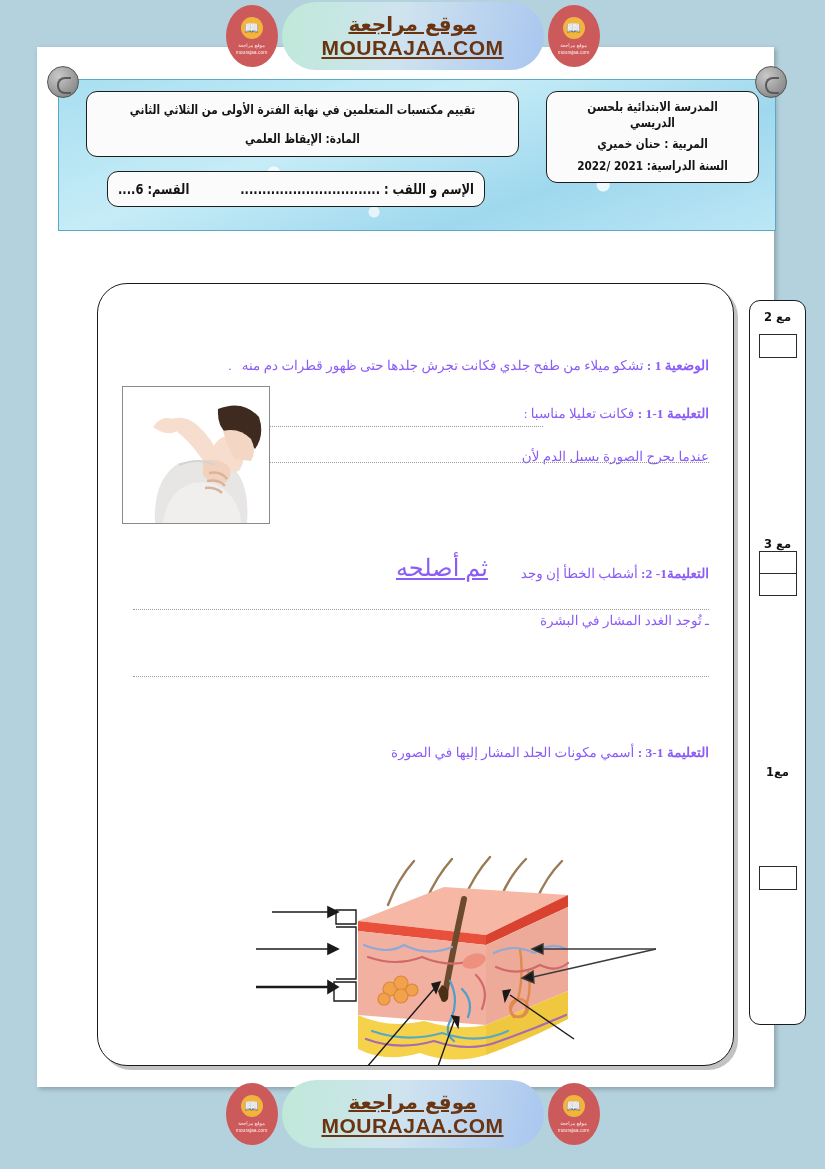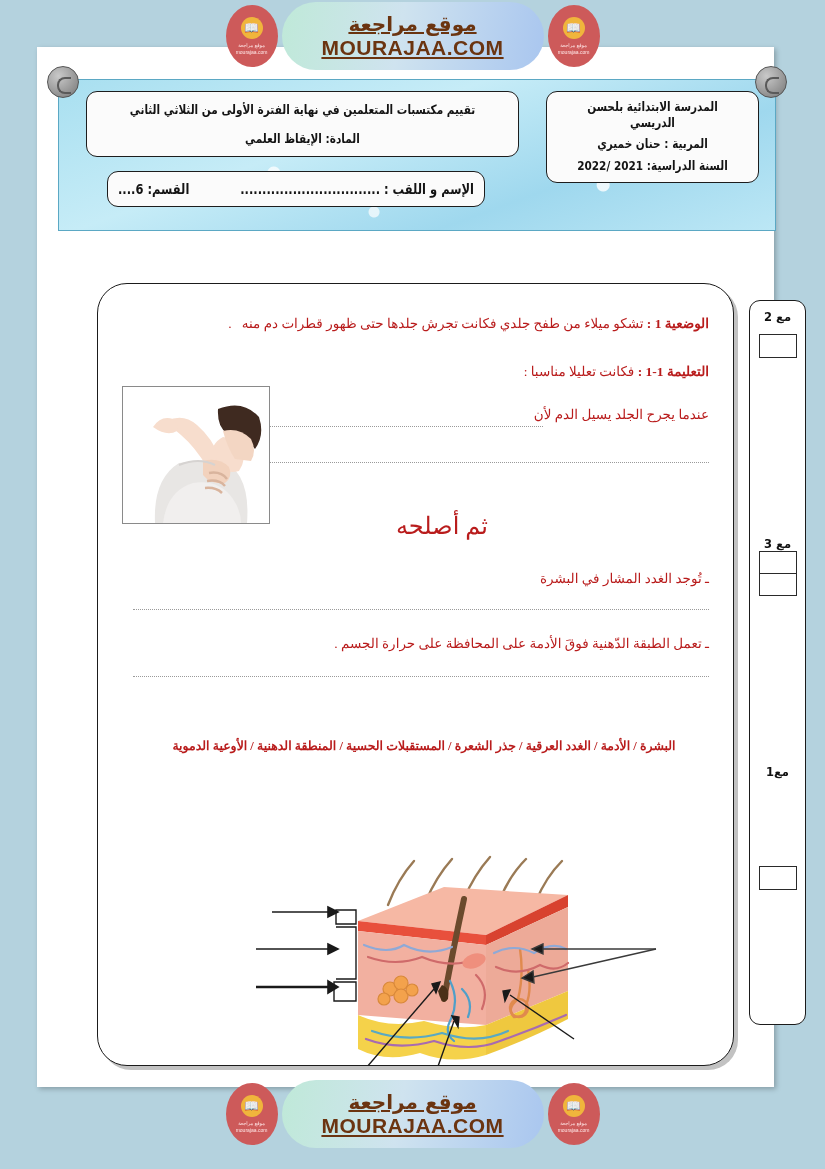--- a/index.html
+++ b/index.html
@@ -180,21 +180,22 @@
     background: #ffffff;
     box-sizing: border-box;
     box-shadow: 4px 4px 0 #c2c2c2;
     overflow: hidden;
   }
 
   .body-ar {
     direction: rtl;
     text-align: right;
     font-family: "Liberation Serif", "DejaVu Serif", serif;
-    color: #b91c1c;
+    color: #8b5cf6;
+    margin-top: 42px;
   }
 
   .q-line {
     position: absolute;
     font-size: 13.5px;
     line-height: 1.5;
   }
   .q-bold { font-weight: bold; }
 
   .dots {
@@ -295,21 +296,21 @@
       <span class="q-bold">الوضعية 1 :</span>
       <span>تشكو ميلاء من طفح جلدي فكانت تجرش جلدها حتى ظهور قطرات دم منه</span>
       <span style="letter-spacing:2px;">&nbsp;&nbsp;.</span>
     </div>
 
     <div class="q-line body-ar" style="right:24px; top:78px; width:580px;">
       <span class="q-bold">التعليمة 1-1 :</span>
       <span>فكانت تعليلا مناسبا  :</span>
     </div>
 
-    <div class="q-line body-ar" style="right:24px; top:121px; width:400px;">عندما يجرح الجلد يسيل الدم لأن</div>
+    <div class="q-line body-ar" style="right:24px; top:121px; width:400px;">عندما يجرح الصورة يسيل الدم لأن</div>
     <div class="dots" style="right:190px; top:142px; width:410px;"></div>
     <div class="dots" style="right:24px; top:178px; width:576px;"></div>
 
     <div class="photo-box">
       <svg viewBox="0 0 146 136" width="146" height="136">
         <rect x="0" y="0" width="146" height="136" fill="#ffffff"></rect>
 
         <path d="M32 136 Q30 92 56 76 L96 72 Q128 84 124 136 Z" fill="#e8e6e4"></path>
         <path d="M40 136 Q44 104 70 96 Q96 92 110 112 Q118 124 118 136 Z" fill="#f1efee"></path>
 
@@ -322,30 +323,36 @@
 
         <path d="M80 74 Q96 70 106 80 Q110 90 102 96 Q88 98 80 88 Z" fill="#f2d2bd"></path>
         <path d="M86 86 Q98 84 104 92" stroke="#d9b49d" stroke-width="2.5" fill="none"></path>
         <path d="M84 94 Q96 92 102 99" stroke="#d9b49d" stroke-width="2.5" fill="none"></path>
         <path d="M82 101 Q93 100 99 106" stroke="#d9b49d" stroke-width="2.5" fill="none"></path>
 
         <path d="M56 78 Q76 70 92 78" stroke="#d6d3d1" stroke-width="2" fill="none"></path>
       </svg>
     </div>
 
-    <div class="body-ar" style="position:absolute; right:245px; top:228px; font-size:24px;">ثم أصلحه</div>
+    <div class="q-line body-ar" style="right:24px; top:238px; width:420px;">
+      <span class="q-bold">التعليمة1- 2:</span>
+      <span>أشطب الخطأ إن وجد</span>
+    </div>
+    <div class="body-ar" style="position:absolute; right:245px; top:228px; font-size:24px;text-decoration:underline;">ثم أصلحه</div>
 
     <div class="q-line body-ar" style="right:24px; top:285px; width:500px;">ـ تُوجد الغدد المشار في البشرة</div>
     <div class="dots" style="right:24px; top:325px; width:576px;"></div>
 
-    <div class="q-line body-ar" style="right:24px; top:350px; width:560px;">ـ تعمل الطبقة الدّهنية فوقَ الأدمة على المحافظة على حرارة الجسم  .</div>
     <div class="dots" style="right:24px; top:392px; width:576px;"></div>
 
-
-    <div class="q-line body-ar q-bold" style="right:24px; top:452px; width:570px; font-size:12.5px; text-align:center; line-height:1.6;">البشرة / الأدمة / الغدد العرقية  / جذر الشعرة  / المستقبلات الحسية / المنطقة الدهنية / الأوعية الدموية</div>
+    <div class="q-line body-ar" style="right:24px; top:417px; width:560px;">
+      <span class="q-bold">التعليمة 1-3 :</span>
+      <span>أسمي مكونات الجلد المشار إليها في الصورة</span>
+    </div>
+
 
     <div class="skin-wrap">
       <svg viewBox="0 0 420 245" width="420" height="245">
 
         <g stroke="#9a7a55" stroke-width="2.4" fill="none" stroke-linecap="round">
           <path d="M150 56 Q160 30 176 12"></path>
           <path d="M188 52 Q198 28 214 10"></path>
           <path d="M226 50 Q236 26 252 8"></path>
           <path d="M262 50 Q272 26 288 10"></path>
           <path d="M298 52 Q308 28 324 12"></path>

